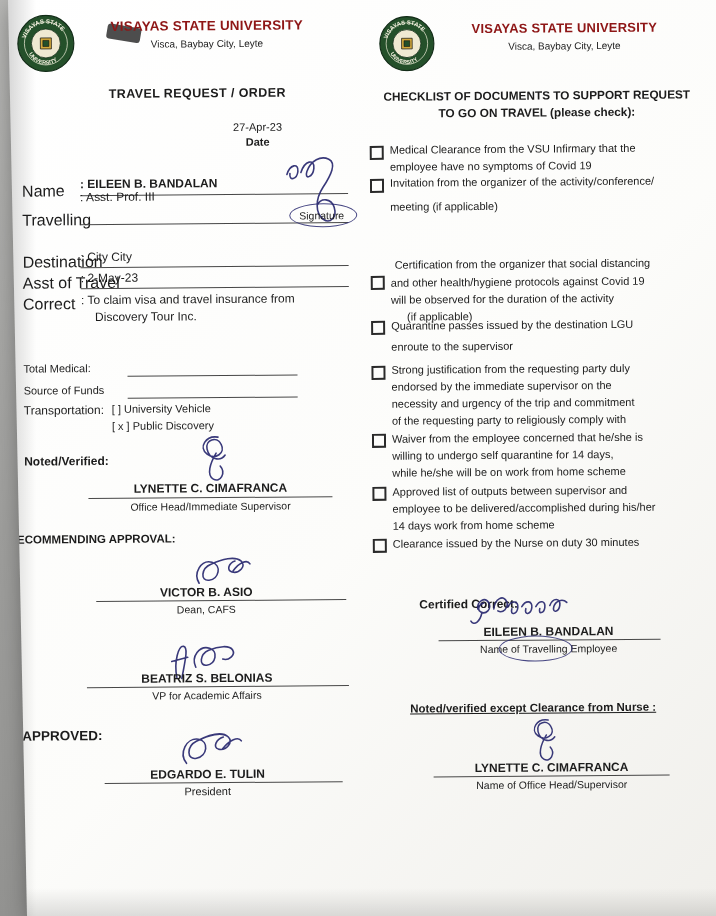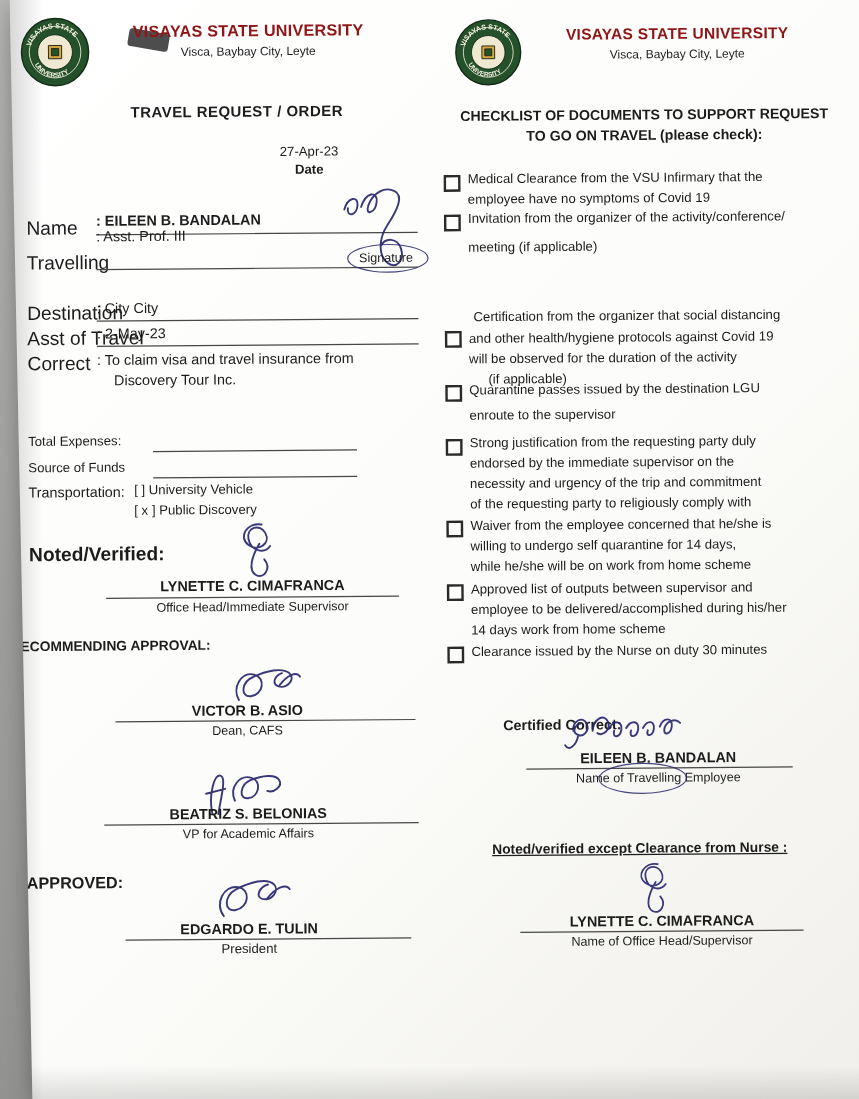--- a/index.html
+++ b/index.html
@@ -88,31 +88,31 @@
     <div class="line" style="left:82px;top:265px;width:268px"></div>
 
     <div class="abs lbl" style="left:24px;top:272px">Asst of Travel</div>
     <div class="abs val" style="left:82px;top:269px">: 2-May-23</div>
     <div class="line" style="left:82px;top:286px;width:268px"></div>
 
     <div class="abs lbl" style="left:24px;top:293px">Correct</div>
     <div class="abs val" style="left:82px;top:291px">: To claim visa and travel insurance from</div>
     <div class="abs val" style="left:96px;top:308px">Discovery Tour Inc.</div>
 
-    <div class="abs" style="left:24px;top:360px;font-size:11px">Total Expenses:</div>
+    <div class="abs" style="left:24px;top:360px;font-size:11px">Total Medical:</div>
     <div class="line" style="left:128px;top:374px;width:170px"></div>
 
     <div class="abs" style="left:24px;top:382px;font-size:11px">Source of Funds</div>
     <div class="line" style="left:128px;top:396px;width:170px"></div>
 
     <div class="abs" style="left:24px;top:401px;font-size:12px">Transportation:</div>
     <div class="abs" style="left:112px;top:401px;font-size:11px">[  ] University Vehicle</div>
     <div class="abs" style="left:112px;top:418px;font-size:11px">[ x ] Public Discovery</div>
 
-    <div class="abs b" style="left:24px;top:452px;font-size:16px">Noted/Verified:</div>
+    <div class="abs b" style="left:24px;top:452px;font-size:12px">Noted/Verified:</div>
     <svg class="sig" style="left:188px;top:430px" width="58" height="56" viewBox="0 0 58 56">
       <path d="M30 6 c-12 -2 -20 10 -11 17 c8 6 19 -1 14 -10 c-4 -8 -16 -5 -14 5 c2 10 13 13 18 6 M28 22 c-6 10 -10 22 -3 26 c7 4 13 -6 7 -13"></path>
     </svg>
     <div class="abs b ctr" style="left:75px;top:480px;width:270px;font-size:12px">LYNETTE C. CIMAFRANCA</div>
     <div class="line" style="left:88px;top:496px;width:244px"></div>
     <div class="abs ctr sm" style="left:75px;top:499px;width:270px">Office Head/Immediate Supervisor</div>
 
     <div class="abs b" style="left:8px;top:531px;font-size:11.5px">RECOMMENDING APPROVAL:</div>
 
     <svg class="sig" style="left:188px;top:548px" width="64" height="44" viewBox="0 0 64 44">

